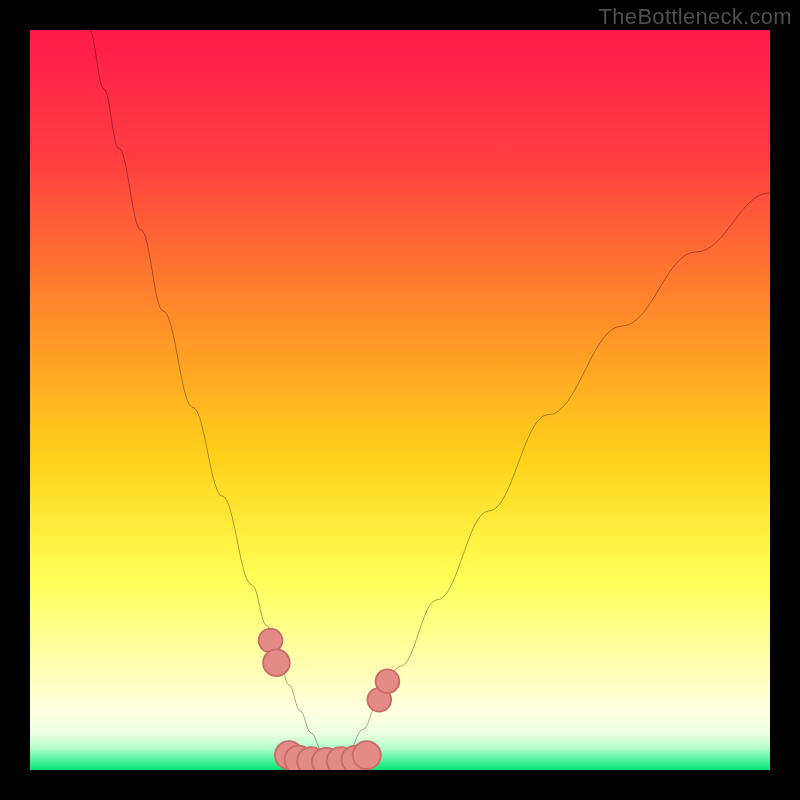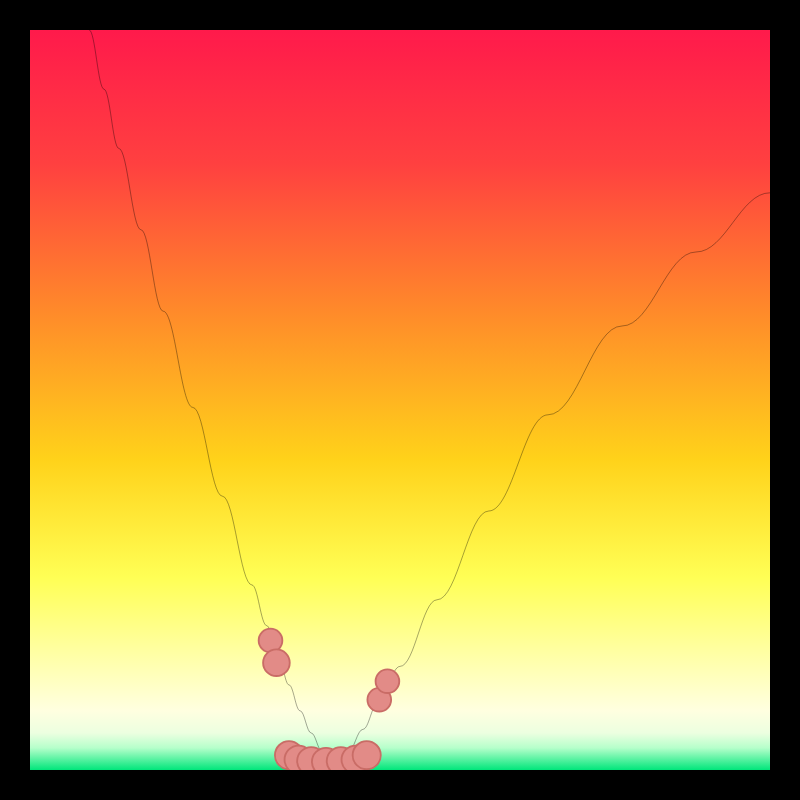--- a/index.html
+++ b/index.html
@@ -70,13 +70,14 @@
         <circle cx="38" cy="98.8" r="1.9" fill="#e28b87" stroke="#c96c66" stroke-width="0.25"></circle>
         <circle cx="40" cy="98.9" r="1.9" fill="#e28b87" stroke="#c96c66" stroke-width="0.25"></circle>
         <circle cx="42" cy="98.8" r="1.9" fill="#e28b87" stroke="#c96c66" stroke-width="0.25"></circle>
         <circle cx="44" cy="98.6" r="1.9" fill="#e28b87" stroke="#c96c66" stroke-width="0.25"></circle>
         <circle cx="45.5" cy="98" r="1.9" fill="#e28b87" stroke="#c96c66" stroke-width="0.25"></circle>
         <circle cx="47.2" cy="90.5" r="1.6" fill="#e28b87" stroke="#c96c66" stroke-width="0.25"></circle>
         <circle cx="48.3" cy="88" r="1.6" fill="#e28b87" stroke="#c96c66" stroke-width="0.25"></circle>
       </g>
   </svg>
 
+  <div class="watermark">TheBottleneck.com</div>
 </div>
 
 </body></html>

